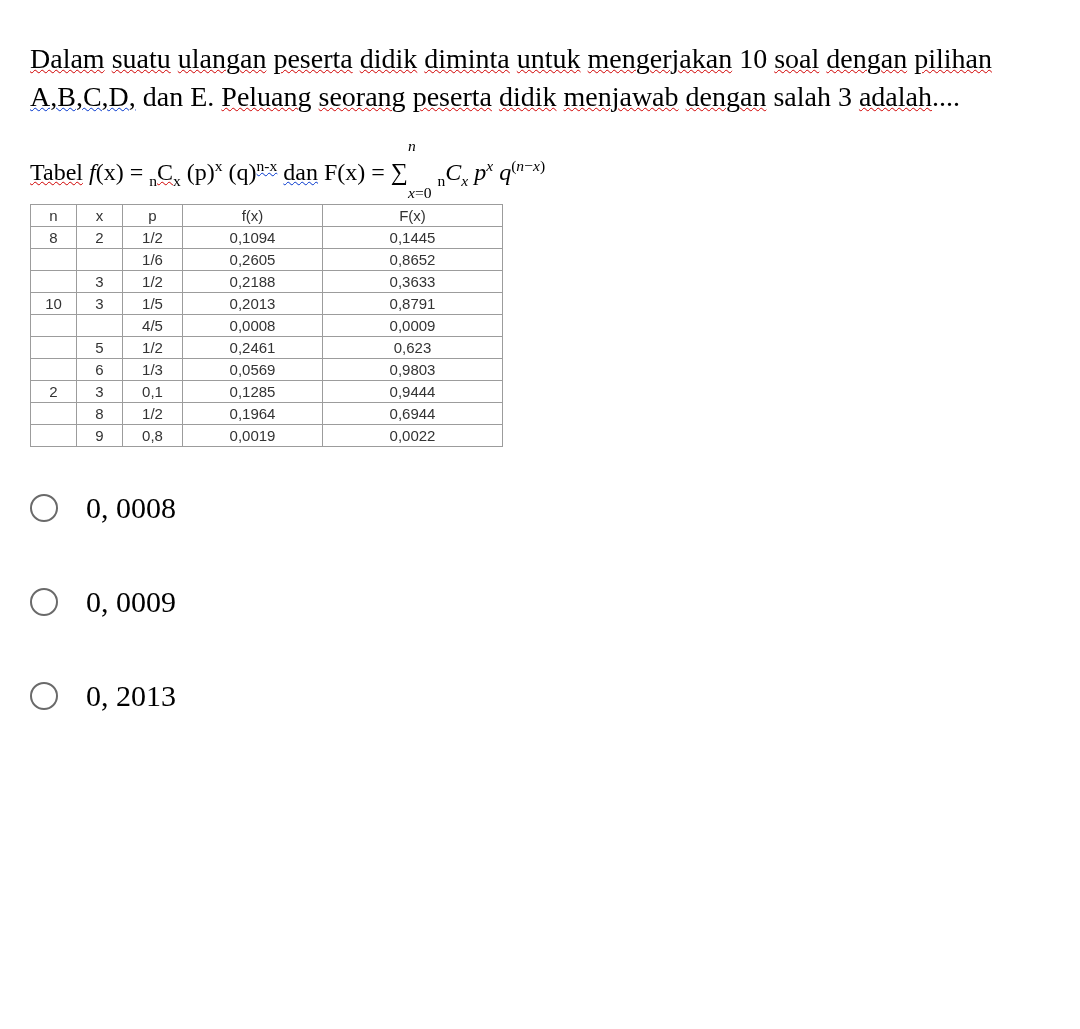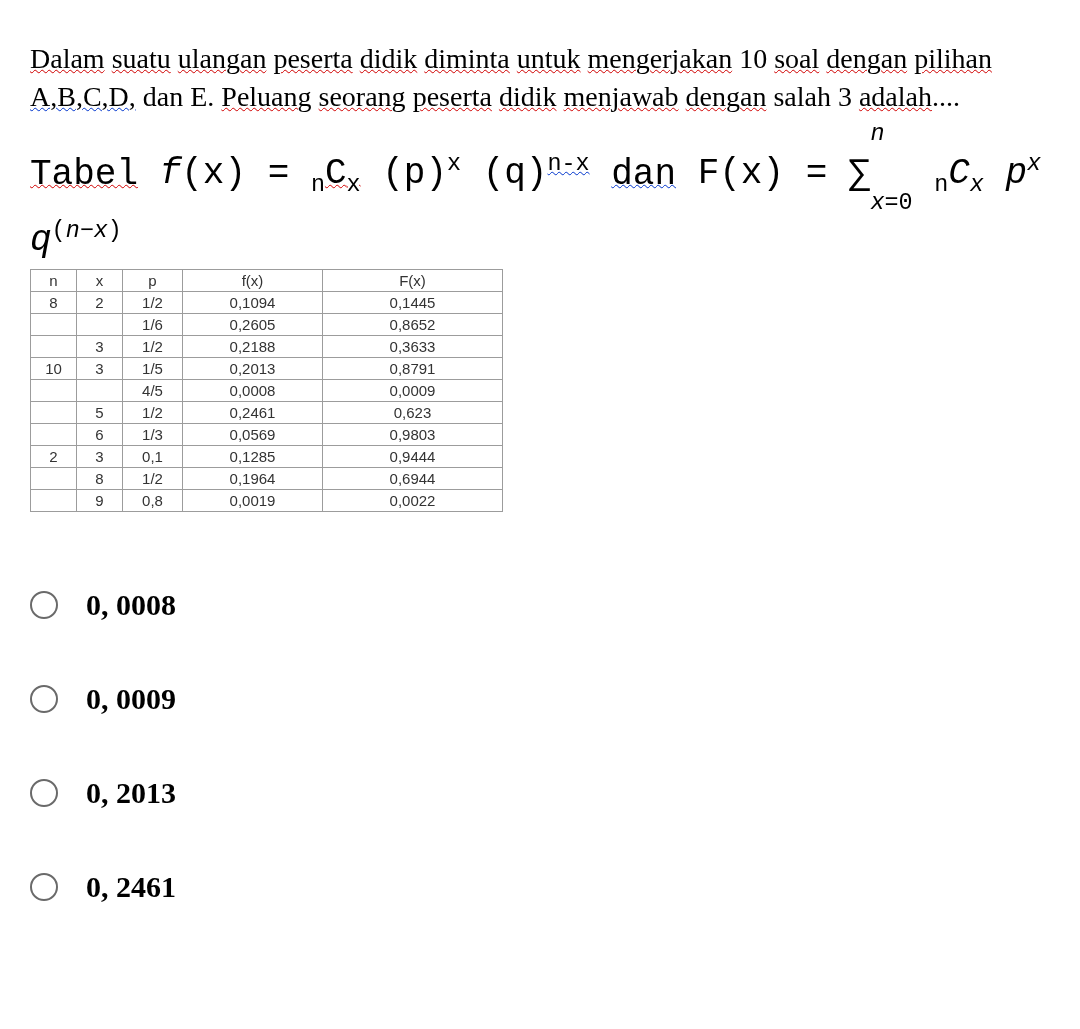--- a/index.html
+++ b/index.html
@@ -9,39 +9,38 @@
     font-family: "Times New Roman", Times, serif;
     color: #000;
     width: 1080px;
   }
   .page {
     padding: 40px 30px 60px 30px;
   }
   .question-text {
     font-size: 28px;
     line-height: 1.35;
-    margin-bottom: 4px;
+    margin-bottom: 20px;
   }
   .spell-red {
     text-decoration: underline;
     text-decoration-style: wavy;
     text-decoration-color: #d00000;
     text-decoration-thickness: 1px;
   }
   .spell-blue {
     text-decoration: underline;
     text-decoration-style: wavy;
     text-decoration-color: #0033cc;
     text-decoration-thickness: 1px;
   }
   .formula-line {
-    font-size: 36px;
+    font-size: 24px;
     line-height: 1.35;
     margin-bottom: 2px;
-    font-family: Liberation Mono, monospace;
   }
   .formula-line i { font-style: italic; }
   sub, sup {
     font-size: 0.65em;
     line-height: 0;
   }
   table.data {
     border-collapse: collapse;
     font-family: Arial, Helvetica, sans-serif;
     font-size: 15px;
@@ -59,22 +58,21 @@
   table.data th {
     font-weight: normal;
   }
   table.data .col-n  { min-width: 46px; }
   table.data .col-x  { min-width: 46px; }
   table.data .col-p  { min-width: 60px; }
   table.data .col-fx { min-width: 140px; }
   table.data .col-Fx { min-width: 180px; }
 
   .options {
-    margin-top: 76px;
-    font-weight: bold;
+    margin-top: 44px;
   }
   .option {
     display: flex;
     align-items: center;
     margin-bottom: 60px;
   }
   .radio {
     width: 28px;
     height: 28px;
     border: 2px solid #6a6a6a;
@@ -219,19 +217,15 @@
       <div class="option-label">0, 0008</div>
     </div>
     <div class="option">
       <div class="radio"></div>
       <div class="option-label">0, 0009</div>
     </div>
     <div class="option">
       <div class="radio"></div>
       <div class="option-label">0, 2013</div>
     </div>
-    <div class="option">
-      <div class="radio"></div>
-      <div class="option-label">0, 2461</div>
-    </div>
   </div>
 
 </div>
 
 </body></html>

